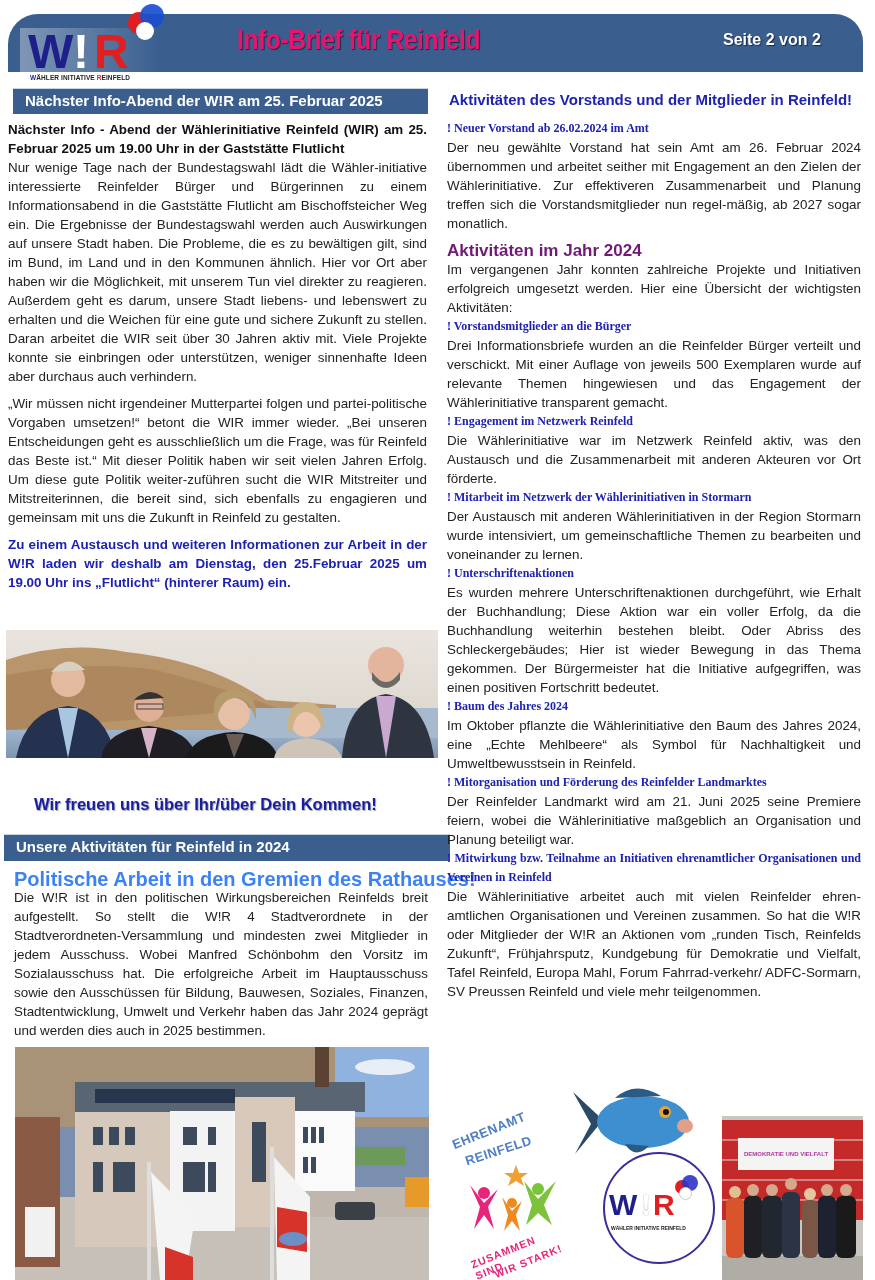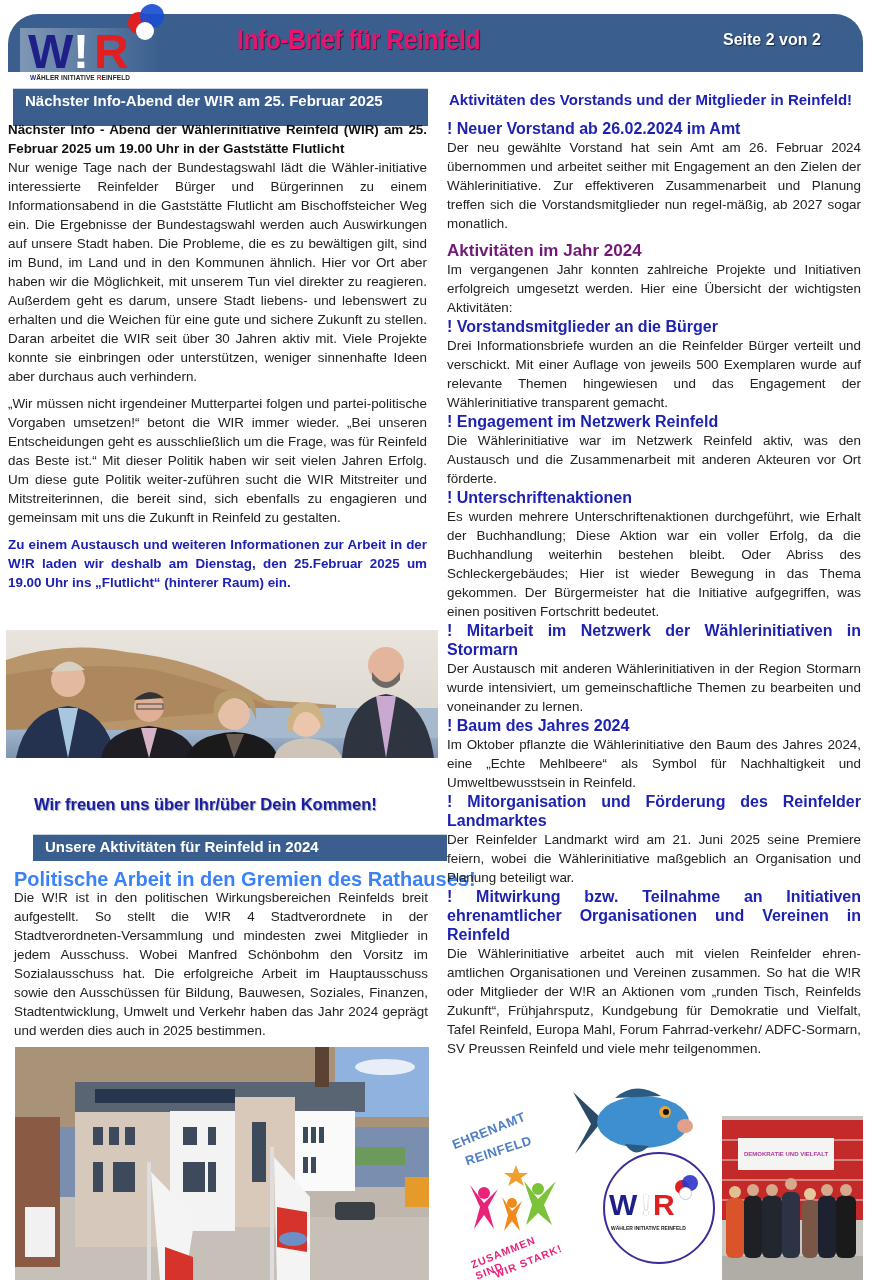--- a/index.html
+++ b/index.html
@@ -20,21 +20,21 @@
            font-family:"Liberation Sans Narrow","Liberation Sans", sans-serif; text-shadow:1px 1px 1px #1a2b44; transform:scaleX(0.88); transform-origin:left; }
   .page-no { left:723px; top:31px; font-size:16px; font-weight:bold; color:#fff; text-shadow:1px 1px 1px #1a2b44; }
 
   
   .sec-head { background:#3a5f8f; color:#fff; font-size:15px; font-weight:bold; padding:3px 0 3px 12px; box-sizing:border-box;
               border-top:1px solid #c8d3e0; }
   .body-text { font-size:13.4px; line-height:19px; text-align:justify; color:#222; }
   .body-text p { margin:0; }
   .bold-intro { font-weight:bold; color:#111; }
   .blue-bold { color:#1e22b0; font-weight:bold; }
-  .sub-head { color:#1e22b0; font-weight:bold; font-size:16px; line-height:19px; }
+  .sub-head { color:#1e22b0; font-weight:bold; font-size:12px; line-height:19px;font-family:Liberation Serif, serif; }
   .black-head { font-weight:bold; color:#701a75; font-size:17px; line-height:19px; }
 
   .photo { overflow:hidden; }
   .caption { font-size:16.5px; font-weight:bold; color:#1c1ca0; text-shadow:1px 1px 1px #9aa; }
   .gremien-title { font-size:20px; font-weight:bold; color:#3b82f6; }
   .right-title { font-size:15px; font-weight:bold; color:#1e22b0; }
 </style>
 </head>
 <body>
 
@@ -48,21 +48,21 @@
   <span class="abs logo-excl">!</span>
   <span class="abs logo-r">R</span>
   <div class="abs" style="left:26px;top:72px;width:125px;height:12px;background:#fff;"></div>
   <div class="abs logo-sub">
     <span class="hl-b">W</span><span>ÄHLER INITIATIVE </span><span class="hl-r">R</span><span>EINFELD</span>
   </div>
 </div>
 <div class="abs title">Info-Brief für Reinfeld</div>
 <div class="abs page-no">Seite 2 von 2</div>
 
-<div class="abs sec-head" style="left:13px;top:88px;width:415px;height:38px;">Nächster Info-Abend der W!R am 25. Februar 2025</div>
+<div class="abs sec-head" style="left:13px;top:88px;width:415px;height:26px;">Nächster Info-Abend der W!R am 25. Februar 2025</div>
 
 <div class="abs body-text" style="left:8px;top:120px;width:419px;">
   <p class="bold-intro">Nächster Info - Abend der Wählerinitiative Reinfeld (WIR) am 25. Februar 2025 um 19.00 Uhr in der Gaststätte Flutlicht</p>
   <p>Nur wenige Tage nach der Bundestagswahl lädt die Wähler-initiative interessierte Reinfelder Bürger und Bürgerinnen zu einem Informationsabend in die Gaststätte Flutlicht am Bischoffsteicher Weg ein. Die Ergebnisse der Bundestagswahl werden auch Auswirkungen auf unsere Stadt haben. Die Probleme, die es zu bewältigen gilt, sind im Bund, im Land und in den Kommunen ähnlich. Hier vor Ort aber haben wir die Möglichkeit, mit unserem Tun viel direkter zu reagieren. Außerdem geht es darum, unsere Stadt liebens- und lebenswert zu erhalten und die Weichen für eine gute und sichere Zukunft zu stellen. Daran arbeitet die WIR seit über 30 Jahren aktiv mit. Viele Projekte konnte sie einbringen oder unterstützen, weniger sinnenhafte Ideen aber durchaus auch verhindern.</p>
   <p style="margin-top:8px;">„Wir müssen nicht irgendeiner Mutterpartei folgen und partei-politische Vorgaben umsetzen!“ betont die WIR immer wieder. „Bei unseren Entscheidungen geht es ausschließlich um die Frage, was für Reinfeld das Beste ist.“ Mit dieser Politik haben wir seit vielen Jahren Erfolg. Um diese gute Politik weiter-zuführen sucht die WIR Mitstreiter und Mitstreiterinnen, die bereit sind, sich ebenfalls zu engagieren und gemeinsam mit uns die Zukunft in Reinfeld zu gestalten.</p>
   <p class="blue-bold" style="margin-top:8px;">Zu einem Austausch und weiteren Informationen zur Arbeit in der W!R laden wir deshalb am Dienstag, den 25.Februar 2025 um 19.00 Uhr ins „Flutlicht“ (hinterer Raum) ein.</p>
 </div>
 
 <div class="abs photo" style="left:6px;top:630px;width:432px;height:128px;">
   <svg width="432" height="128" viewBox="0 0 432 128">
@@ -104,21 +104,21 @@
 
     <circle cx="380" cy="35" r="18" fill="#e4b59d"></circle>
       <path d="M366 42 Q380 62 394 42 L394 50 Q380 66 366 50Z" fill="#6d6a66"></path>
     <path d="M336 128 Q340 70 380 64 Q420 70 428 128Z" fill="#2e3440"></path>
       <path d="M370 66 L380 128 L390 66Z" fill="#c9a9cf"></path>
   </svg>
 </div>
 
 <div class="abs caption" style="left:34px;top:795px;">Wir freuen uns über Ihr/über Dein Kommen!</div>
 
-<div class="abs sec-head" style="left:33px;top:834px;width:414px;height:27px;">Unsere Aktivitäten für Reinfeld in 2024</div>
+<div class="abs sec-head" style="left:4px;top:834px;width:446px;height:27px;">Unsere Aktivitäten für Reinfeld in 2024</div>
 
 <div class="abs gremien-title" style="left:14px;top:868px;">Politische Arbeit in den Gremien des Rathauses!</div>
 <div class="abs body-text" style="left:14px;top:888px;width:414px;">Die  W!R ist in den politischen Wirkungsbereichen Reinfelds breit aufgestellt. So stellt  die W!R  4 Stadtverordnete  in der Stadtverordneten-Versammlung und mindesten zwei Mitglieder in jedem Ausschuss. Wobei Manfred Schönbohm den Vorsitz im Sozialausschuss hat. Die  erfolgreiche Arbeit im Hauptausschuss sowie den Ausschüssen für Bildung, Bauwesen, Soziales, Finanzen, Stadtentwicklung, Umwelt und Verkehr haben das Jahr 2024 geprägt und werden dies auch in 2025 bestimmen.</div>
 
 <div class="abs photo" style="left:15px;top:1047px;width:414px;height:233px;">
   <svg width="414" height="233" viewBox="0 0 414 233">
     <rect width="414" height="233" fill="#7a8fb0"></rect>
     <rect width="414" height="80" fill="#a99378"></rect>
     <rect x="320" y="0" width="94" height="70" fill="#8fb2de"></rect>
     <ellipse cx="370" cy="20" rx="30" ry="8" fill="#e8eef7"></ellipse>
@@ -173,26 +173,26 @@
 
   <div>
     <div class="sub-head">! Vorstandsmitglieder an die Bürger</div>
     <p>Drei Informationsbriefe wurden an die Reinfelder Bürger verteilt und verschickt. Mit einer Auflage von jeweils 500 Exemplaren wurde auf relevante Themen hingewiesen und das Engagement der Wählerinitiative transparent gemacht.</p>
   </div>
   <div>
     <div class="sub-head">! Engagement im Netzwerk Reinfeld</div>
     <p>Die Wählerinitiative war im Netzwerk Reinfeld aktiv, was den Austausch und die Zusammenarbeit mit anderen Akteuren vor Ort förderte.</p>
   </div>
   <div>
+    <div class="sub-head">! Mitarbeit im Netzwerk der Wählerinitiativen in Stormarn</div>
+    <p>Der Austausch mit anderen Wählerinitiativen in der Region Stormarn wurde intensiviert, um gemeinschaftliche Themen zu bearbeiten und voneinander zu lernen.</p>
+  </div>
+  <div>
     <div class="sub-head">! Unterschriftenaktionen</div>
     <p>Es wurden mehrere Unterschriftenaktionen durchgeführt, wie Erhalt der Buchhandlung; Diese Aktion war ein voller Erfolg, da die Buchhandlung weiterhin bestehen bleibt. Oder Abriss des Schleckergebäudes; Hier ist wieder Bewegung in das Thema gekommen. Der Bürgermeister hat die Initiative aufgegriffen, was einen positiven Fortschritt bedeutet.</p>
-  </div>
-  <div>
-    <div class="sub-head">! Mitarbeit im Netzwerk der Wählerinitiativen in Stormarn</div>
-    <p>Der Austausch mit anderen Wählerinitiativen in der Region Stormarn wurde intensiviert, um gemeinschaftliche Themen zu bearbeiten und voneinander zu lernen.</p>
   </div>
   <div>
     <div class="sub-head">! Baum des Jahres 2024</div>
     <p>Im Oktober pflanzte die Wählerinitiative den Baum des Jahres 2024, eine „Echte Mehlbeere“ als Symbol für Nachhaltigkeit und Umweltbewusstsein in Reinfeld.</p>
   </div>
   <div>
     <div class="sub-head">! Mitorganisation und Förderung des Reinfelder Landmarktes</div>
     <p>Der Reinfelder Landmarkt wird am 21. Juni 2025 seine Premiere feiern, wobei die Wählerinitiative maßgeblich an Organisation und Planung beteiligt war.</p>
   </div>
   <div>

